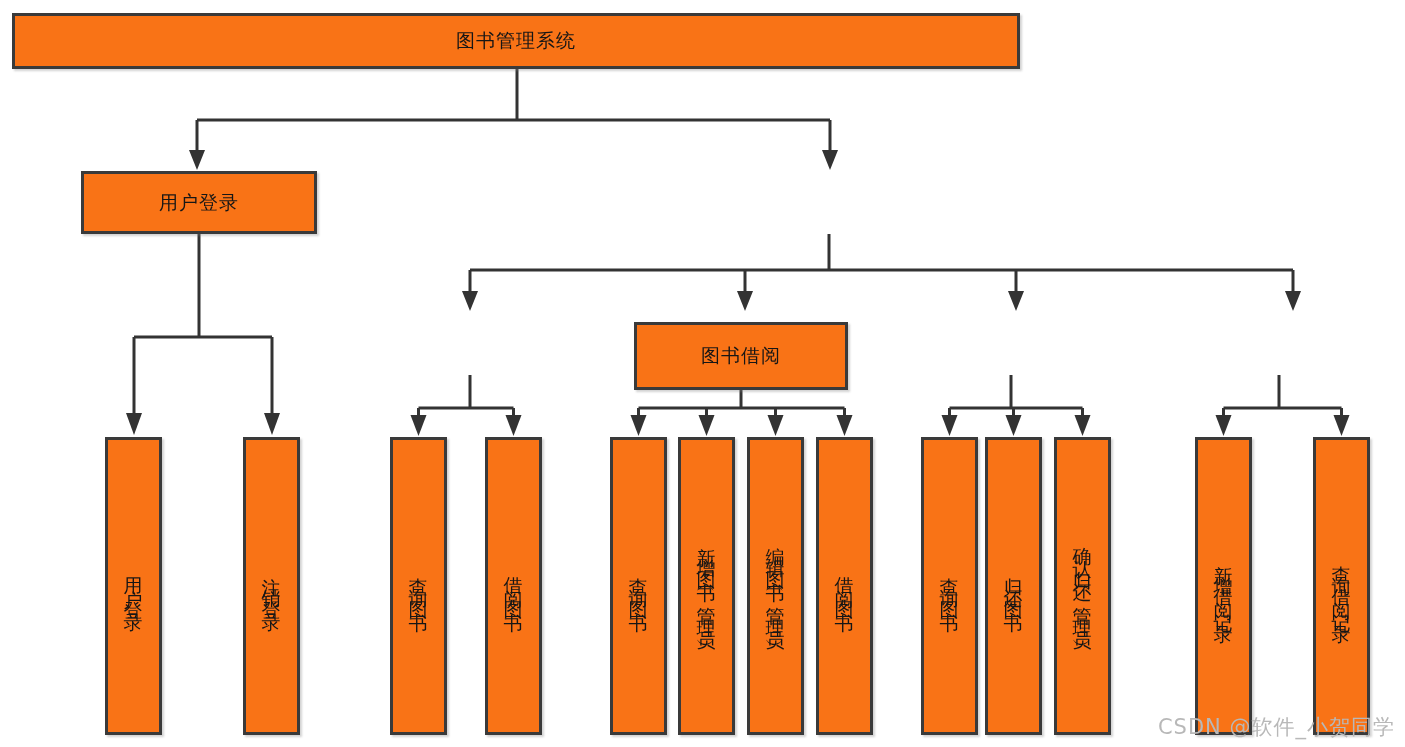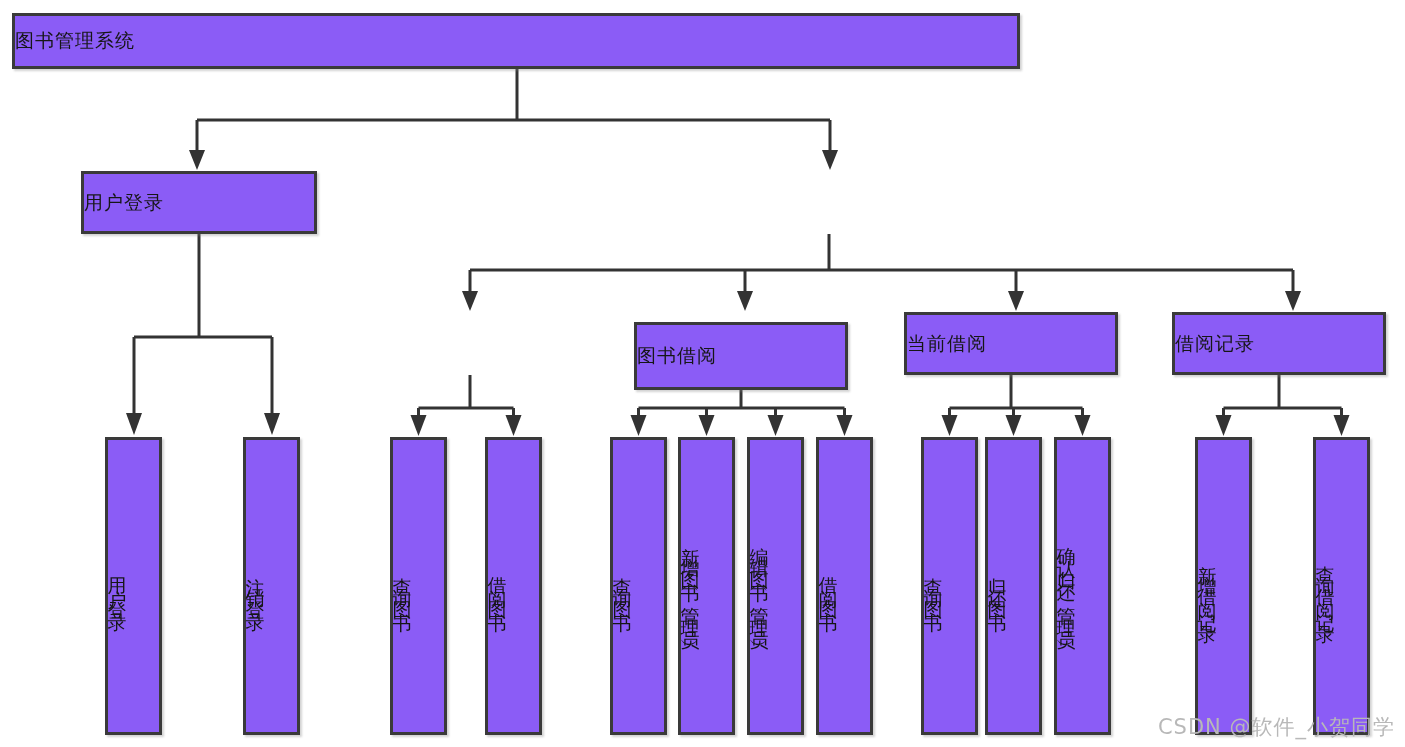--- a/index.html
+++ b/index.html
@@ -7,23 +7,23 @@
     position:relative;
     width:1405px;height:747px;
     background:#ffffff;
     font-family:"DejaVu Sans","Liberation Sans",sans-serif;
     overflow:hidden;
   }
   #wires{position:absolute;left:0;top:0;z-index:1;}
   .box{
     position:absolute;
     box-sizing:border-box;
-    background:#8b5cf6;
+    background:#f97316;
     border:3px solid #3a3a3a;
-    display:flex;align-items:center;
+    display:flex;align-items:center;justify-content:center;
     box-shadow:2px 2px 2px rgba(130,130,130,0.35);
     z-index:2;
   }
   .box span{
     font-size:19px;
     color:#161616;
     letter-spacing:1px;
     white-space:nowrap;
   }
   .box.v span{
@@ -125,26 +125,20 @@
     <span>图书管理系统</span>
   </div>
 
   <div class="box" style="left:81px;top:171px;width:236px;height:63px">
     <span>用户登录</span>
   </div>
 
   <div class="box" style="left:634px;top:322px;width:214px;height:68px">
     <span>图书借阅</span>
   </div>
-  <div class="box" style="left:904px;top:312px;width:214px;height:63px">
-    <span>当前借阅</span>
-  </div>
-  <div class="box" style="left:1172px;top:312px;width:214px;height:63px">
-    <span>借阅记录</span>
-  </div>
 
   <div class="box v" style="left:105px;top:437px;width:57px;height:298px">
     <span>用户登录</span>
   </div>
   <div class="box v" style="left:243px;top:437px;width:57px;height:298px">
     <span>注销登录</span>
   </div>
 
   <div class="box v" style="left:390px;top:437px;width:57px;height:298px">
     <span>查询图书</span>

